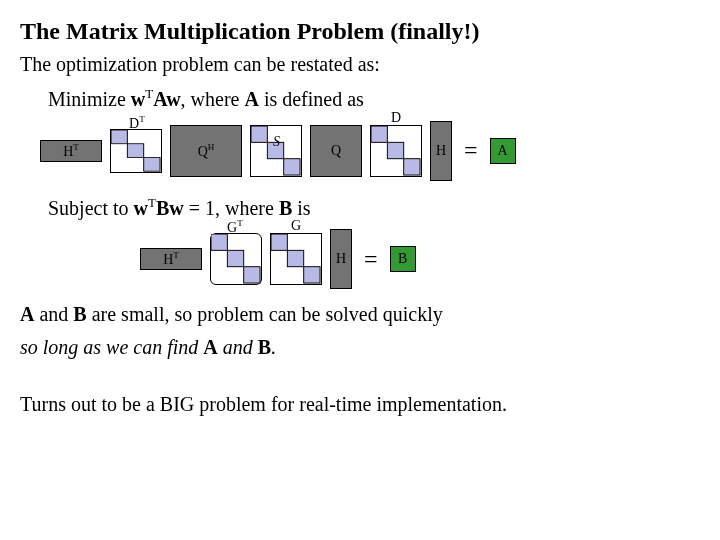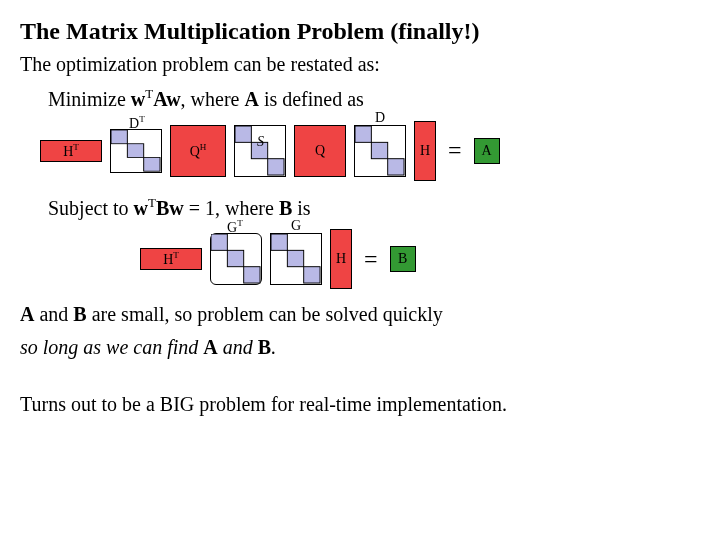--- a/index.html
+++ b/index.html
@@ -31,21 +31,21 @@
   }
   
   .mat {
     border: 1.5px solid #000;
     display: flex;
     align-items: center;
     justify-content: center;
     font-family: "Times New Roman", serif;
     box-sizing: border-box;
   }
-  .fill-l { background: #ef4444; } 
+  .fill-l { background: #737373; } 
   .fill-g { background: #339933; color:#000; } 
   .fill-w { background: #fff; }
   
   .diagbox { position: relative; }
   .diagbox svg { position: absolute; inset:0; width:100%; height:100%; }
   .diag-label {
     position: absolute; font-size: 14px; background: transparent;
   }
   .sup { font-size: 0.65em; vertical-align: super; }
   .em { font-style: italic; }
@@ -70,21 +70,21 @@
 
   <div class="mat fill-w diagbox" style="width:52px;height:44px;">
     <svg viewBox="0 0 52 52" preserveAspectRatio="none">
       <rect x="0" y="0" width="17" height="17" fill="#b9b9e6" stroke="#000"></rect>
       <rect x="17" y="17" width="17" height="17" fill="#b9b9e6" stroke="#000"></rect>
       <rect x="34" y="34" width="17" height="17" fill="#b9b9e6" stroke="#000"></rect>
     </svg>
     <div class="diag-label" style="top:-16px;left:18px;"><span>D</span><span class="sup">T</span></div>
   </div>
 
-  <div class="mat fill-l" style="width:56px;height:52px;font-size:14px;">
+  <div class="mat fill-l" style="width:72px;height:52px;font-size:14px;">
     <span><span>Q</span><span class="sup">H</span></span>
   </div>
 
   <div class="mat fill-w diagbox" style="width:52px;height:52px;">
     <svg viewBox="0 0 52 52" preserveAspectRatio="none">
       <rect x="0" y="0" width="17" height="17" fill="#b9b9e6" stroke="#000"></rect>
       <rect x="17" y="17" width="17" height="17" fill="#b9b9e6" stroke="#000"></rect>
       <rect x="34" y="34" width="17" height="17" fill="#b9b9e6" stroke="#000"></rect>
     </svg>
     <div class="diag-label" style="top:8px;left:22px;font-style:italic;">S</div>

